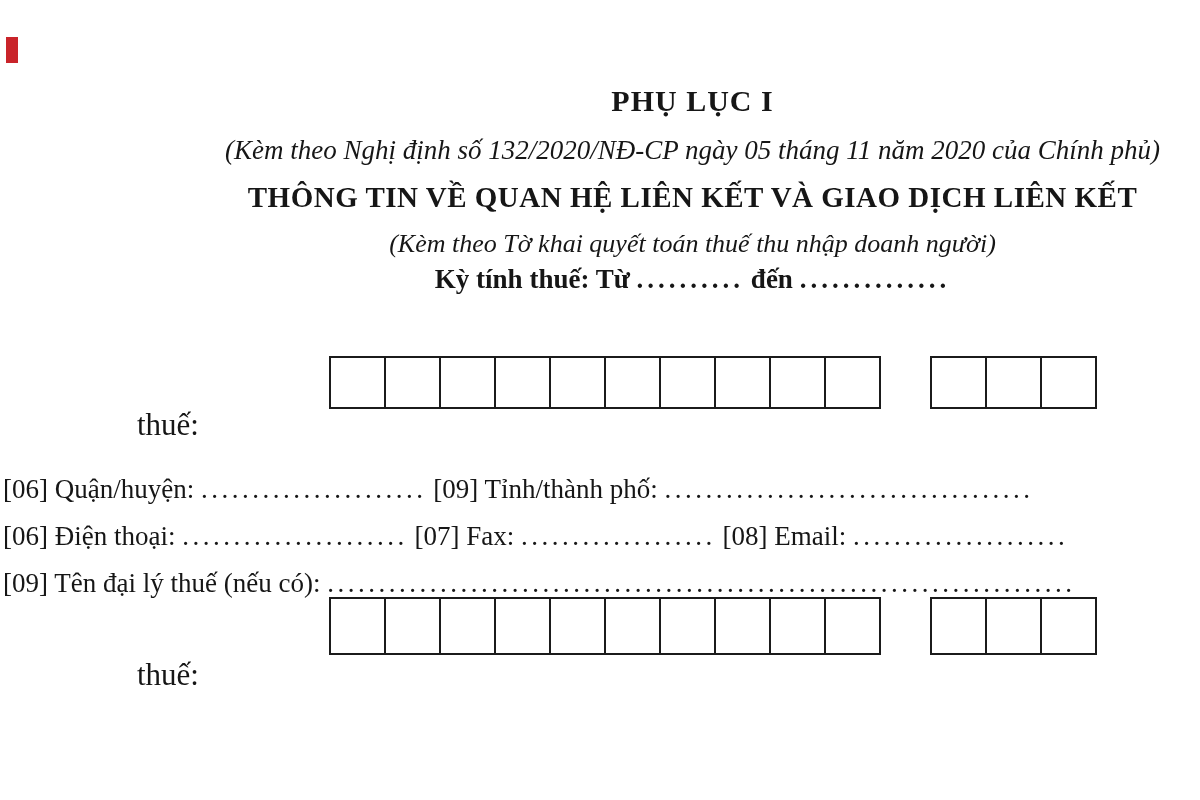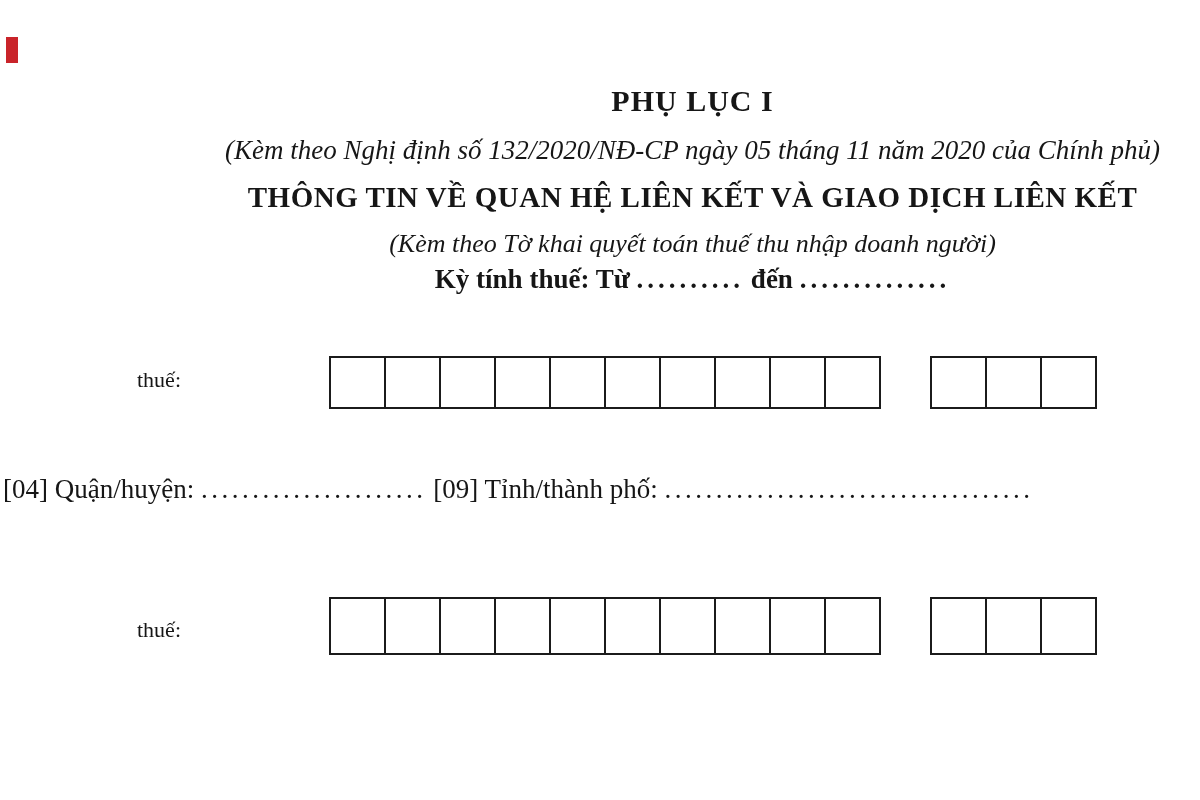--- a/index.html
+++ b/index.html
@@ -38,21 +38,21 @@
   .f04 { top: 474px; }
   .f06 { top: 521px; }
   .f09 { top: 568px; }
 
   .dots { letter-spacing: 3.5px; }
   .dots-bold { letter-spacing: 4px; font-weight: bold; }
   .gap { display: inline-block; width: 14px; }
 
   .code-label {
     position: absolute; left: 137px;
-    font-size: 22px; white-space: nowrap;
+    font-size: 31px; white-space: nowrap; margin-top: 40px;
   }
   .code-label-a { top: 367px; }
   .code-label-b { top: 617px; }
 
   .boxgroup { position: absolute; display: flex; }
   .bg-a1 { left: 329px; top: 356px; }
   .bg-a2 { left: 930px; top: 356px; }
   .bg-b1 { left: 329px; top: 597px; }
   .bg-b2 { left: 930px; top: 597px; }
   .cell {
@@ -98,27 +98,39 @@
       <div class="cell"></div>
     </div>
   <div class="boxgroup bg-a2 row-a">
       <div class="cell"></div>
       <div class="cell"></div>
       <div class="cell"></div>
     </div>
 
 
   <div class="fline f04">
-    <span>[04] Quận/huyện:</span>
+    <span>[06] Quận/huyện:</span>
     <span class="dots">......................</span>
     <span>[09] Tỉnh/thành phố:</span>
     <span class="dots">....................................</span>
   </div>
 
+  <div class="fline f06">
+    <span>[06] Điện thoại:</span>
+    <span class="dots">......................</span>
+    <span>[07] Fax:</span>
+    <span class="dots">...................</span>
+    <span>[08] Email:</span>
+    <span class="dots">.....................</span>
+  </div>
 
+  <div class="fline f09">
+    <span>[09] Tên đại lý thuế (nếu có):</span>
+    <span class="dots">.........................................................................</span>
+  </div>
 
   <div class="code-label code-label-b">thuế:</div>
   <div class="boxgroup bg-b1 row-b">
       <div class="cell"></div>
       <div class="cell"></div>
       <div class="cell"></div>
       <div class="cell"></div>
       <div class="cell"></div>
       <div class="cell"></div>
       <div class="cell"></div>

